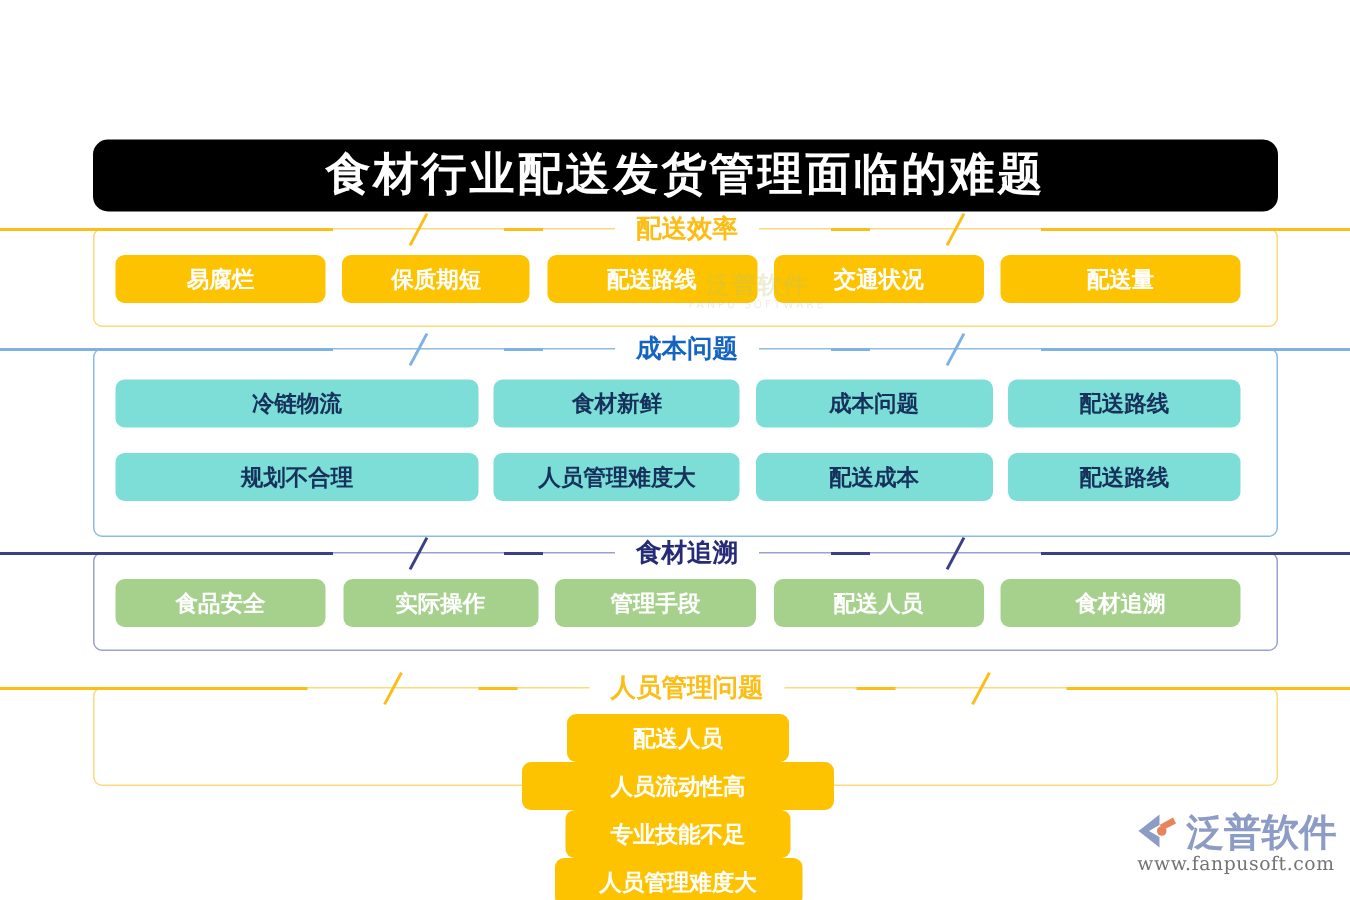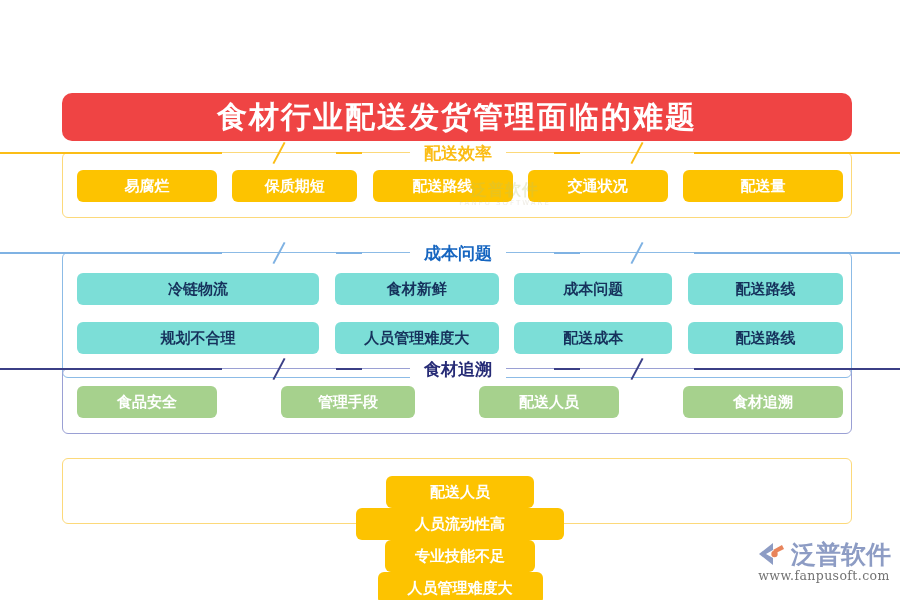--- a/index.html
+++ b/index.html
@@ -23,21 +23,21 @@
     height: 600px;
   }
 
   
   .title-bar {
     position: absolute;
     left: 62px;
     top: 93px;
     width: 790px;
     height: 48px;
-    background: #ef4444;
+    background: #000000;
     border-radius: 10px;
     display: flex;
     align-items: center;
     justify-content: center;
   }
   .title-text {
     color: #ffffff;
     font-size: 30px;
     font-weight: bold;
     letter-spacing: 2px;
@@ -47,21 +47,21 @@
 
   
   .section {
     position: absolute;
     left: 62px;
     width: 790px;
     box-sizing: border-box;
     border-radius: 6px;
   }
   .sec-orange  { border: 1.5px solid #fcd97a; }
-  .sec-blue    { border: 1.5px solid #8cbbe6; margin-top: 20px; }
+  .sec-blue    { border: 1.5px solid #8cbbe6; }
   .sec-navy    { border: 1.5px solid #9aa0d4; }
   .sec-orange2 { border: 1.5px solid #fcd97a; }
 
   #section-1 { top: 152px; height: 66px; }
   #section-2 { top: 232px; height: 126px; }
   #section-3 { top: 368px; height: 66px; }
   #section-4 { top: 458px; height: 66px; }
 
   
   .sec-header {
@@ -118,21 +118,21 @@
   .hdr-blue .hdr-label { color: #1565c0; }
 
   .hdr-navy .hdr-rule  { background: #3b3f86; }
   .hdr-navy .hdr-slash::after { background: #3b3f86; }
   .hdr-navy .hdr-label { color: #262b76; }
 
   
   .pill-row {
     position: absolute;
     left: 14px;
-    right: 8px;
+    right: 24px;
     display: flex;
     align-items: center;
     justify-content: space-between;
   }
   .pill {
     height: 32px;
     border-radius: 6px;
     display: flex;
     align-items: center;
     justify-content: center;
@@ -258,27 +258,37 @@
       <div class="hdr-rule long"></div>
       <div class="hdr-slash"></div>
       <div class="hdr-rule short"></div>
       <div class="hdr-label">食材追溯</div>
       <div class="hdr-rule short"></div>
       <div class="hdr-slash"></div>
       <div class="hdr-rule tail"></div>
     </div>
     <div class="pill-row" style="top:17px;">
       <div class="pill pill-green" style="width:140px;">食品安全</div>
+      <div class="pill pill-green" style="width:130px;">实际操作</div>
       <div class="pill pill-green" style="width:134px;">管理手段</div>
       <div class="pill pill-green" style="width:140px;">配送人员</div>
       <div class="pill pill-green" style="width:160px;">食材追溯</div>
     </div>
   </div>
 
   <div class="section sec-orange2" id="section-4">
+    <div class="sec-header hdr-orange">
+      <div class="hdr-rule long"></div>
+      <div class="hdr-slash"></div>
+      <div class="hdr-rule short"></div>
+      <div class="hdr-label">人员管理问题</div>
+      <div class="hdr-rule short"></div>
+      <div class="hdr-slash"></div>
+      <div class="hdr-rule tail"></div>
+    </div>
     <div class="pill-row" style="top:17px;flex-direction:column;">
       <div class="pill pill-orange" style="width:148px;">配送人员</div>
       <div class="pill pill-orange" style="width:208px;">人员流动性高</div>
       <div class="pill pill-orange" style="width:150px;">专业技能不足</div>
       <div class="pill pill-orange" style="width:165px;">人员管理难度大</div>
     </div>
   </div>
 
   <div class="watermark">
     <div class="wm-cn">泛普软件</div>

